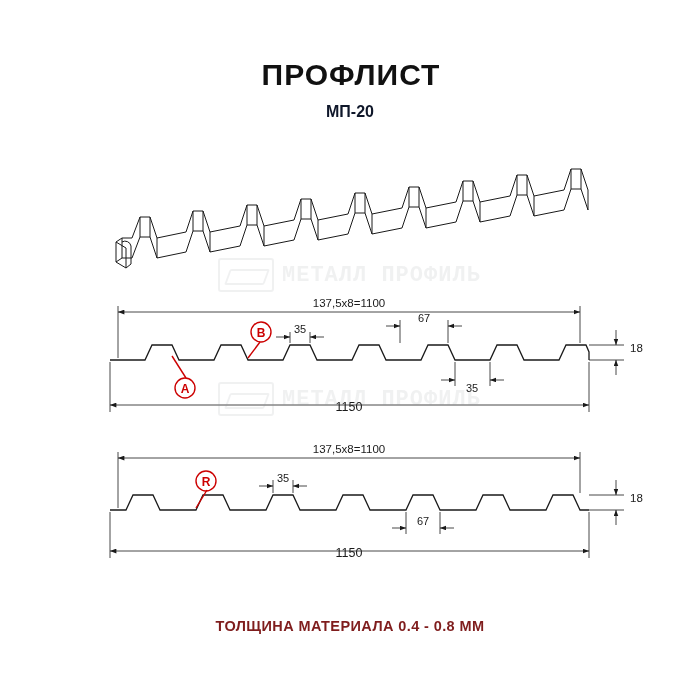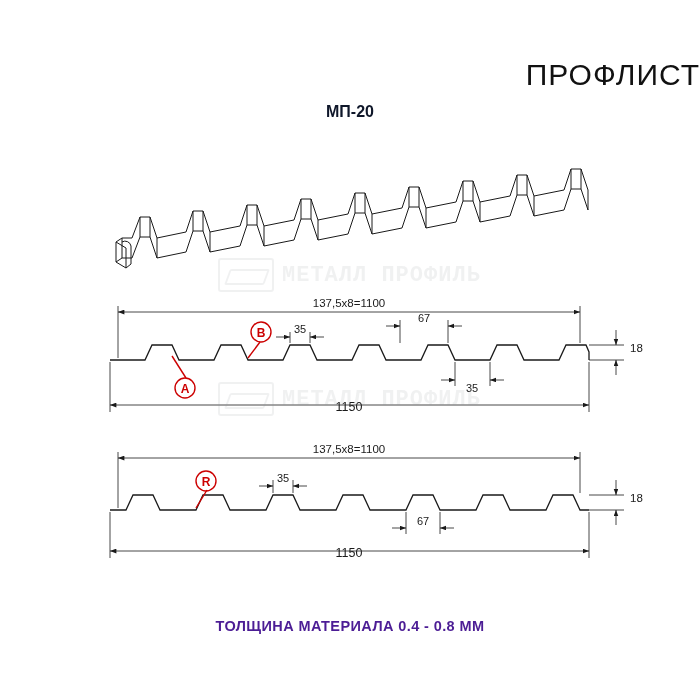--- a/index.html
+++ b/index.html
@@ -17,23 +17,23 @@
   }
   .page {
     position: absolute;
     inset: 0;
   }
   .title {
     position: absolute;
     left: 2px;
     right: 0;
     top: 58px;
-    text-align: right;
+    text-align: center;
     font-size: 30px;
-    font-weight: normal;
+    font-weight: bold;
     letter-spacing: 1px;
     color: #111111;
   }
   .subtitle {
     position: absolute;
     left: 0;
     right: 0;
     top: 103px;
     text-align: center;
     font-size: 16px;
@@ -42,21 +42,21 @@
   }
   .footer {
     position: absolute;
     left: 0;
     right: 0;
     top: 618px;
     text-align: center;
     font-size: 14.5px;
     font-weight: bold;
     letter-spacing: 0.4px;
-    color: #4c1d95;
+    color: #7f1d1d;
   }
   svg.drawing {
     position: absolute;
     left: 0;
     top: 0;
     width: 700px;
     height: 700px;
   }
   .wm {
     position: absolute;

